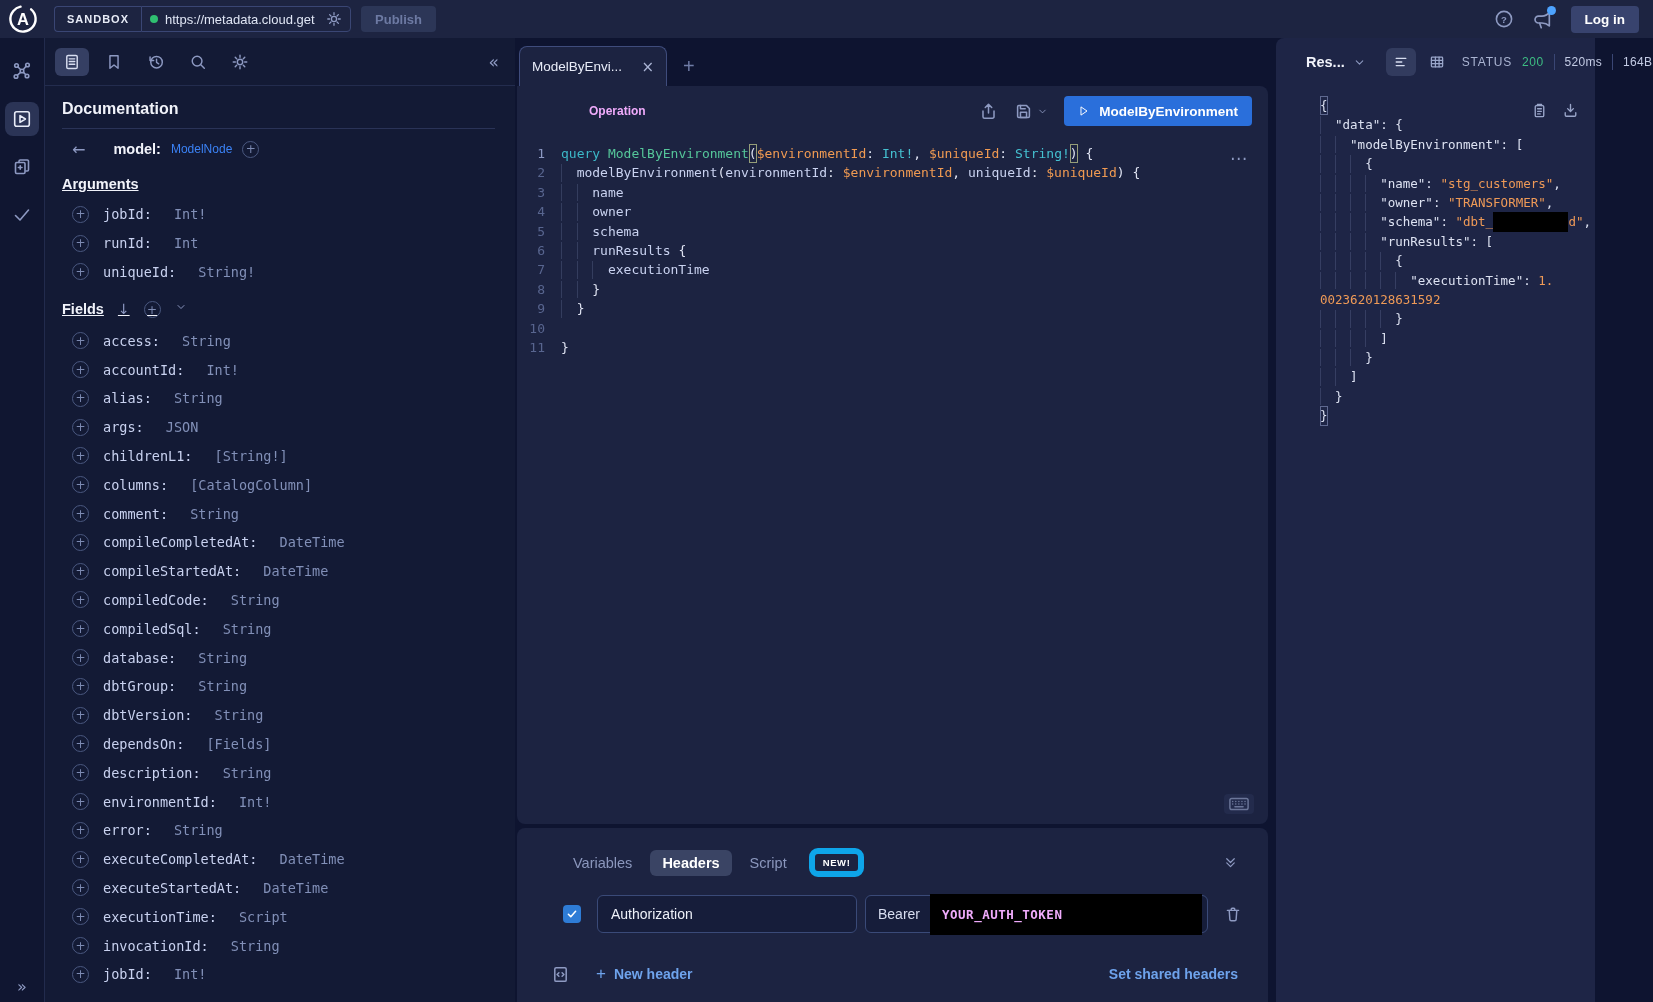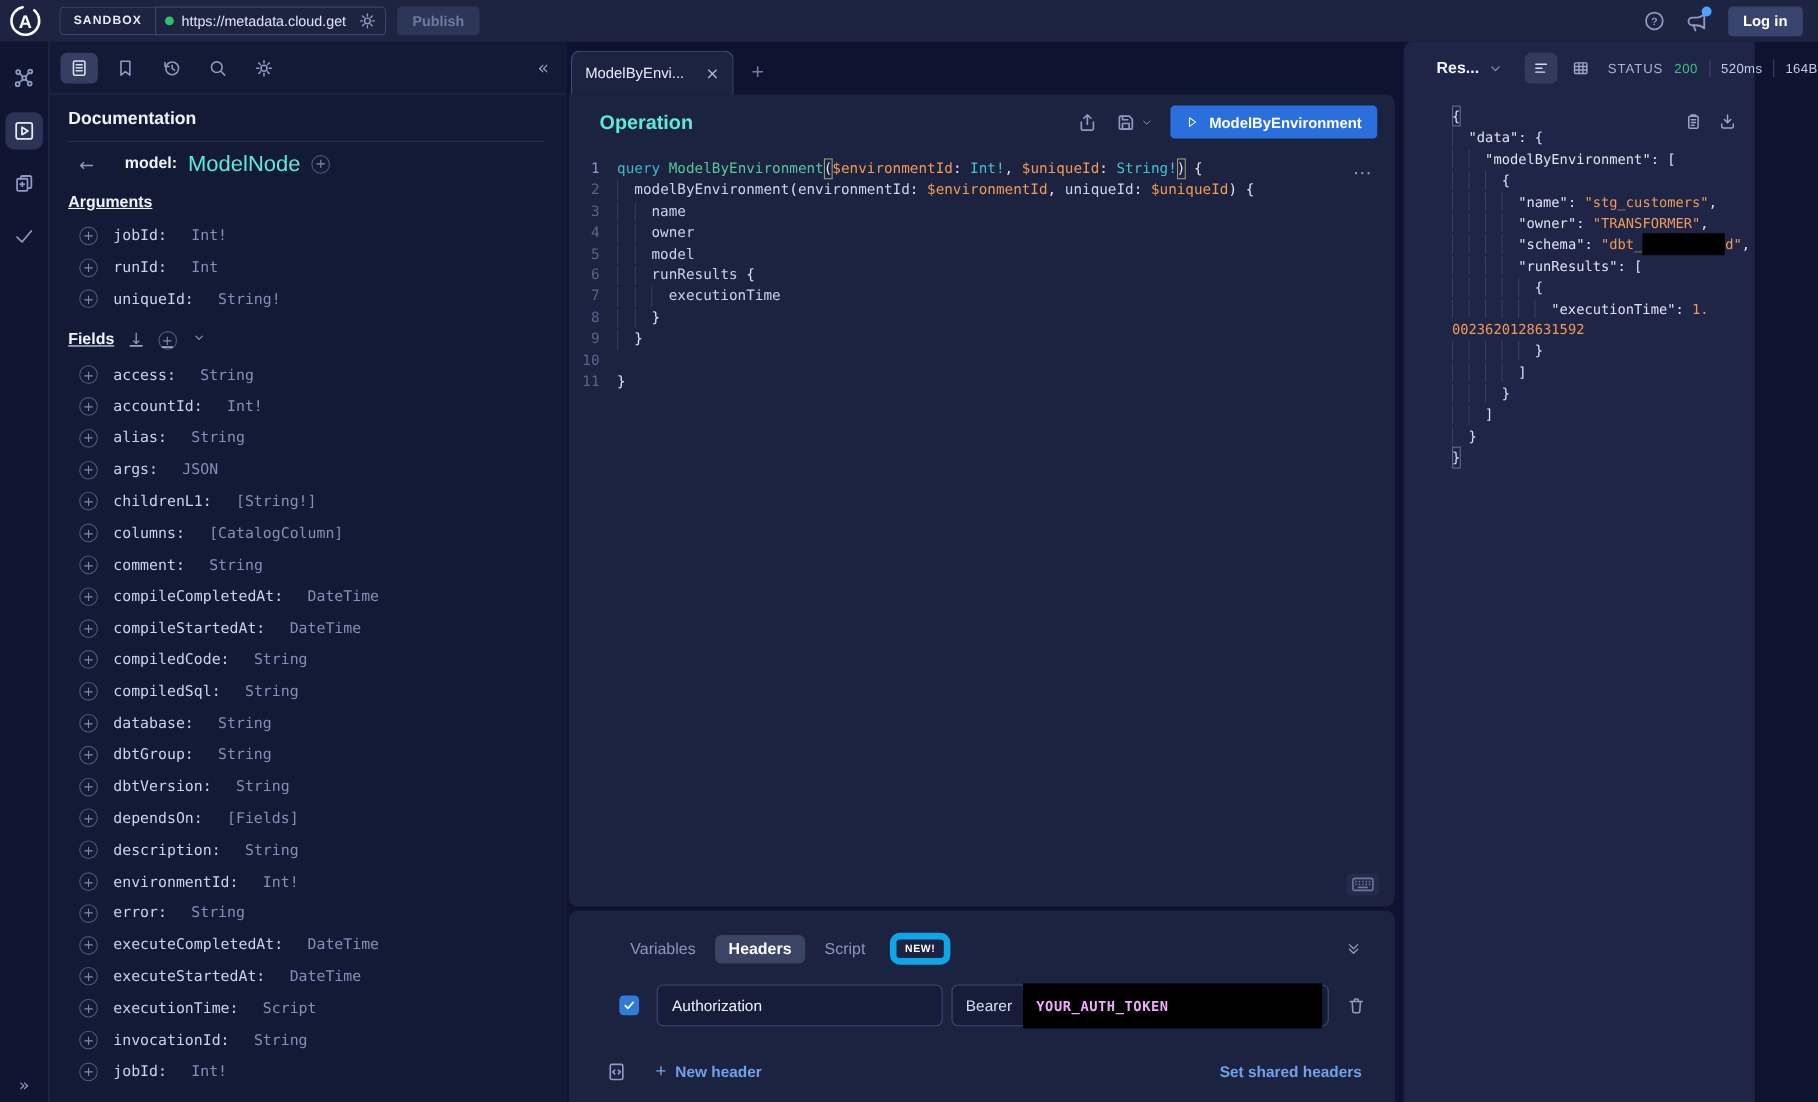--- a/index.html
+++ b/index.html
@@ -43,39 +43,39 @@
   .docs-toolbar{height:48px; flex:none; display:flex; align-items:center; gap:8px; padding:0 16px 0 10px; border-bottom:1px solid #232c4e;}
   .tool-btn{width:34px; height:28px; display:flex; align-items:center; justify-content:center; color:#8d99c2; background:none; border:none; border-radius:6px;}
   .tool-btn.active{background:#353f63; color:#d7ddf0;}
   .collapse-left{margin-left:auto; color:var(--icon); font-size:17px; font-family:"DejaVu Sans", sans-serif; background:none; border:none;}
   .docs-body{padding:14px 20px 0 17px; overflow:hidden;}
   .docs-title{font-size:16px; font-weight:bold; color:#f1f3fa;}
   .docs-div{height:1px; background:#2a3357; margin:10px 0 0 0;}
   .crumb{display:flex; align-items:center; gap:10px; padding:8px 0 0 10px; height:32px;}
   .crumb .back{color:#8d99c2; font-size:16px; font-family:"DejaVu Sans", sans-serif; background:none; border:none;}
   .crumb-label{font-size:14.5px; font-weight:bold; color:#f1f3fa; margin-left:18px;}
-  .crumb-type{font-size:20px; color:#5eead4;}
+  .crumb-type{font-size:12px; color:#3b82f6;}
   .sec-h{font-size:14.5px; font-weight:bold; color:#f1f3fa; margin:15px 0 8px 0; display:flex; align-items:flex-start; gap:14px;text-decoration:underline;}
   .sec-h .sort{color:#8d99c2; font-size:14px; font-family:"DejaVu Sans", sans-serif; font-weight:normal;}
   .cplus{width:17px; height:17px; flex:none; border:1.3px solid #4a5880; border-radius:50%; color:#7c8ab2; font-size:12px; line-height:14px; text-align:center; font-family:"DejaVu Sans", sans-serif; background:none; display:inline-block;}
   .chev{color:#8d99c2;}
   .fld{display:flex; align-items:center; gap:14px; height:28.8px; padding-left:10px; font-family:"DejaVu Sans Mono", monospace; font-size:13.5px;}
   .fname{color:var(--c-fi); white-space:pre;}
   .ftype{color:#8290b8; white-space:pre;}
 
   
   .center{width:751px; margin-left:2px; display:flex; flex-direction:column;}
   .tabs-row{height:48px; flex:none; display:flex; align-items:flex-end; padding-left:2px;}
   .tab{height:40px; width:148px; background:var(--panel); border:1px solid #3f4c7c; border-bottom:none; border-radius:8px 8px 0 0; display:flex; align-items:center; gap:10px; padding:0 12px; font-size:13.5px; color:#e8ecf8;}
   .tab-label{white-space:nowrap; overflow:hidden;}
   .tab-close{color:#aab4d4; background:none; border:none; font-size:15px; font-family:"DejaVu Sans", sans-serif; margin-left:auto;}
   .new-tab{margin:0 0 10px 16px; color:#6f7ca6; background:none; border:none; font-size:20px; line-height:20px;}
   .op-card{height:738px; background:var(--panel); border-radius:0 8px 8px 8px; display:flex; flex-direction:column; position:relative;}
   .op-header{height:50px; flex:none; display:flex; align-items:center; padding:0 16px 0 28px;}
-  .op-title{font-size:18px; font-weight:bold; color:#5eead4;}
+  .op-title{font-size:12px; font-weight:bold; color:#f0abfc;margin-left:44px;}
   .op-actions{margin-left:auto; display:flex; align-items:center; gap:16px;}
   .save-group{display:flex; align-items:center; gap:4px; color:var(--icon); background:none; border:none;}
   .btn-run{height:30px; display:flex; align-items:center; gap:9px; background:var(--blue); color:#fff; border:none; border-radius:4px; padding:0 14px; font-size:13.5px; font-weight:bold;}
   .editor{position:relative; flex:1; padding-top:8px; font-family:"DejaVu Sans Mono", monospace; font-size:13px;}
   .cl{display:flex; height:19.4px; line-height:19.4px;}
   .ln{width:44px; flex:none; text-align:right; padding-right:16px; color:var(--muted2);}
   .ln-active{color:#8d99c4;}
   .code{display:flex; align-items:stretch; white-space:pre;}
   .gd{width:2ch; flex:none; border-left:1px solid rgba(140,155,200,.22); margin-top:1px; margin-bottom:1px;}
   .code span{white-space:pre;}
@@ -473,21 +473,21 @@
             <div class="cl">
               <span class="ln">3</span>
               <span class="code"><span class="gd"></span><span class="gd"></span><span class="tk-fi">name</span></span>
             </div>
             <div class="cl">
               <span class="ln">4</span>
               <span class="code"><span class="gd"></span><span class="gd"></span><span class="tk-fi">owner</span></span>
             </div>
             <div class="cl">
               <span class="ln">5</span>
-              <span class="code"><span class="gd"></span><span class="gd"></span><span class="tk-fi">model</span></span>
+              <span class="code"><span class="gd"></span><span class="gd"></span><span class="tk-fi">schema</span></span>
             </div>
             <div class="cl">
               <span class="ln">6</span>
               <span class="code"><span class="gd"></span><span class="gd"></span><span class="tk-fi">runResults</span><span class="tk-pu"> {</span></span>
             </div>
             <div class="cl">
               <span class="ln">7</span>
               <span class="code"><span class="gd"></span><span class="gd"></span><span class="gd"></span><span class="tk-fi">executionTime</span></span>
             </div>
             <div class="cl">

